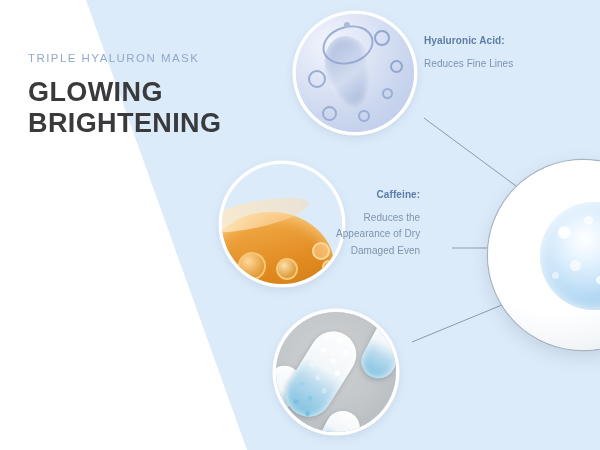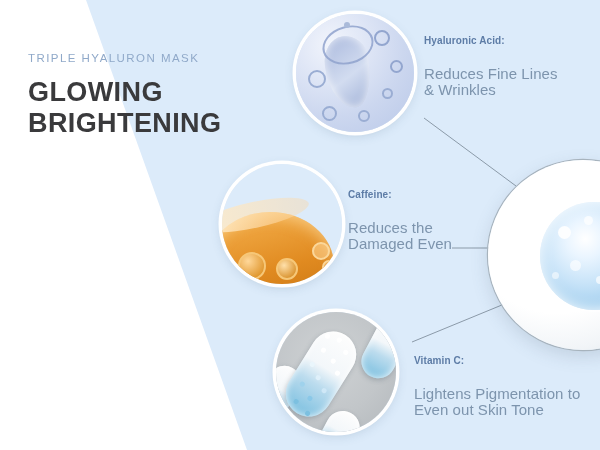--- a/index.html
+++ b/index.html
@@ -115,27 +115,27 @@
   .bead{position:absolute;border-radius:50%;}
 
   
   .callout{position:absolute;}
   .ing-name{
     font-size:10px;font-weight:bold;color:#5d7ca6;
     letter-spacing:0.1px;white-space:nowrap;line-height:17px;
   }
   .ing-name .colon{font-weight:bold;color:#5d7ca6;}
   .ing-desc{
-    font-size:15px;color:#7d94ad;line-height:16.4px;
-    letter-spacing:0.05px;margin-top:17px;
+    font-size:10px;color:#7d94ad;line-height:16.4px;
+    letter-spacing:0.05px;margin-top:7px;
   }
   .ing-desc span{display:block;white-space:nowrap;}
 
   .c-ha{left:424px;top:32px;}
-  .c-caf{left:348px;top:186px;}
+  .c-caf{left:336px;top:186px;text-align:right;}
   .c-vit{left:414px;top:352px;}
 </style>
 </head>
 <body>
 
 <div id="stage">
 
   <div class="wedge"></div>
 
   <svg class="lines" viewBox="0 0 600 450" xmlns="http://www.w3.org/2000/svg">
@@ -203,33 +203,26 @@
       <div class="bead" style="left:24px;top:70px;width:5px;height:5px;background:#8ac8e8;"></div>
       <div class="bead" style="left:14px;top:80px;width:5px;height:5px;background:#7cc0e0;"></div>
       <div class="bead" style="left:30px;top:84px;width:5px;height:5px;background:#7cc0e0;"></div>
     </div>
   </div>
 
   <div class="callout c-ha">
     <div class="ing-name"><span>Hyaluronic Acid</span><span class="colon">:</span></div>
     <div class="ing-desc">
       <span>Reduces Fine Lines</span>
-      <span>&amp; Wrinkles</span>
     </div>
   </div>
 
   <div class="callout c-caf">
     <div class="ing-name"><span>Caffeine</span><span class="colon">:</span></div>
     <div class="ing-desc">
       <span>Reduces the</span>
+      <span>Appearance of Dry</span>
       <span>Damaged Even</span>
     </div>
   </div>
 
-  <div class="callout c-vit">
-    <div class="ing-name"><span>Vitamin C</span><span class="colon">:</span></div>
-    <div class="ing-desc">
-      <span>Lightens Pigmentation to</span>
-      <span>Even out Skin Tone</span>
-    </div>
-  </div>
 
 </div>
 
 </body></html>

